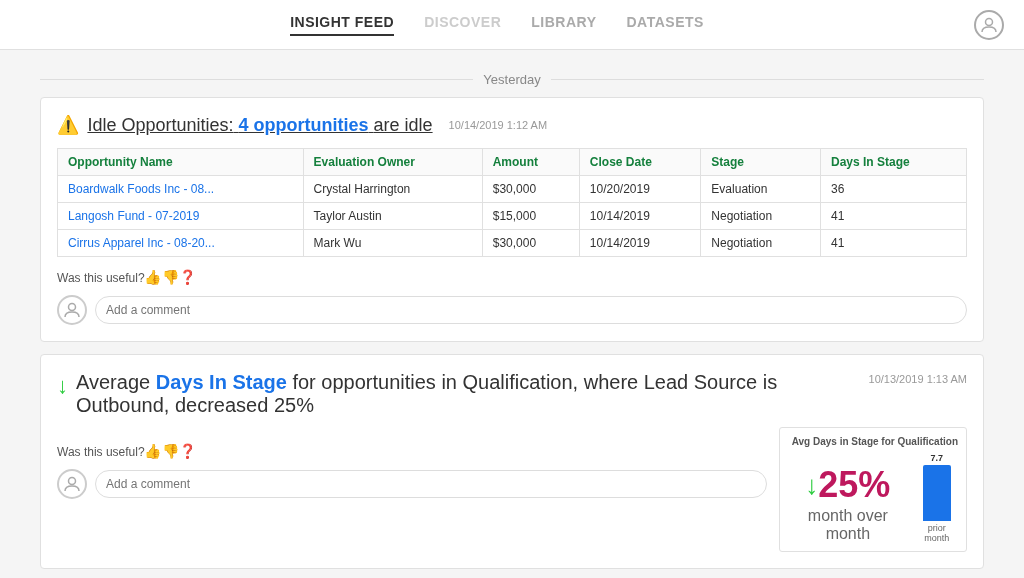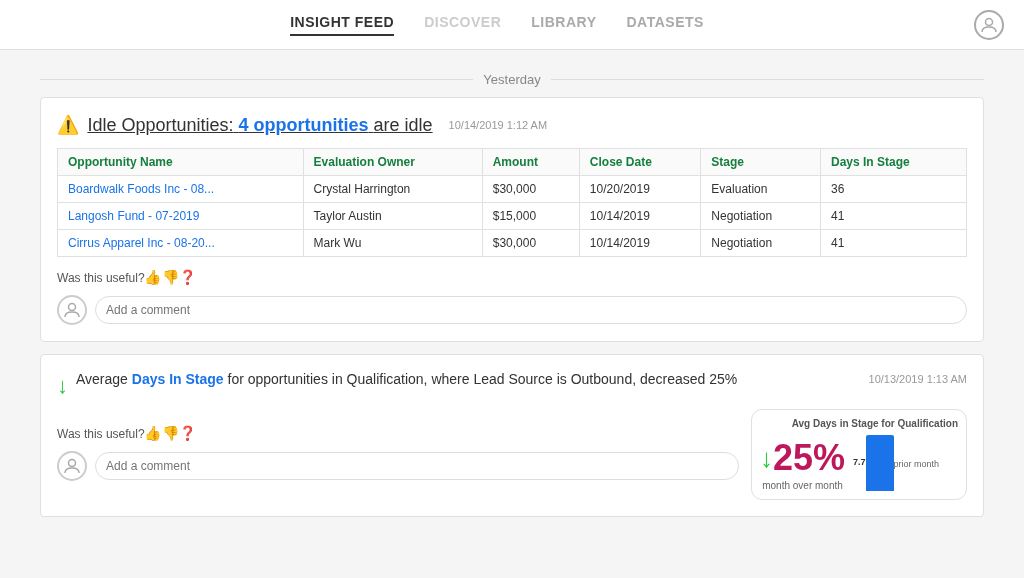--- a/index.html
+++ b/index.html
@@ -42,36 +42,36 @@
 
     
     .feedback-row { display: flex; align-items: flex-end; font-size: 12px; color: #555; margin-bottom: 10px; }
     .feedback-icon { font-size: 14px; cursor: pointer; color: #999; }
 
     
     .comment-row { display: flex; align-items: center; gap: 8px; }
     .comment-avatar { width: 30px; height: 30px; border-radius: 50%; border: 2px solid #ccc; display: flex; align-items: center; justify-content: center; color: #aaa; flex-shrink: 0; }
     .comment-input { flex: 1; border: 1px solid #ddd; border-radius: 14px; padding: 6px 10px; font-size: 12px; color: #999; outline: none; }
     .insight-arrow-down { color: #2ecc40; font-size: 22px; font-weight: bold; margin-top: 2px; }
-    .insight-text { font-size: 14px; flex: 1; }
+    .insight-text { font-size: 20px; flex: 1; }
     .insight-text .highlight { color: #1a73e8; font-weight: 600; }
     .insight-meta { font-size: 11px; color: #999; white-space: nowrap; margin-left: 0; margin-top: 2px; }
 
     .insight-body { display: flex; gap: 12px; }
     .insight-description { flex: 1; font-size: 12px; color: #555; line-height: 1.5; }
 
     
-    .chart-container { width: 216px; flex-shrink: 0; border: 1px solid #e0e0e0; border-radius: 11px; padding: 8px; text-align: center; }
+    .chart-container { width: 188px; flex-shrink: 0; border: 1px solid #e0e0e0; border-radius: 3px; padding: 8px; text-align: center; }
     .chart-title { font-size: 10px; color: #555; margin-bottom: 6px; font-weight: 600; text-align: right; }
     .chart-inner { display: flex; gap: 8px; align-items: flex-end; }
     .chart-left { display: flex; flex-direction: column; align-items: center; justify-content: center; }
     .big-percent { font-size: 36px; font-weight: 700; color: #be185d; line-height: 1; }
-    .chart-label-small { font-size: 10px; color: #666; margin-top: 4px; text-align: right; }
+    .chart-label-small { font-size: 16px; color: #666; margin-top: 4px; }
     .bars-area { display: flex; gap: 6px; align-items: flex-end; }
-    .bar-group { display: flex; align-items: center; }
+    .bar-group { display: flex; flex-direction: column; align-items: center; }
     .bar { width: 28px; border-radius: 2px 2px 0 0; }
     .bar.this { background: #b0c4de; height: 40px; }
     .bar.prior { background: #1a73e8; height: 56px; }
     .bar-label { font-size: 9px; color: #666; margin-top: 2px; text-align: center; }
     .bar-value { font-size: 9px; color: #333; margin-bottom: 2px; font-weight: 600; }
   </style>
 </head>
 <body>
 
 <header class="header">

